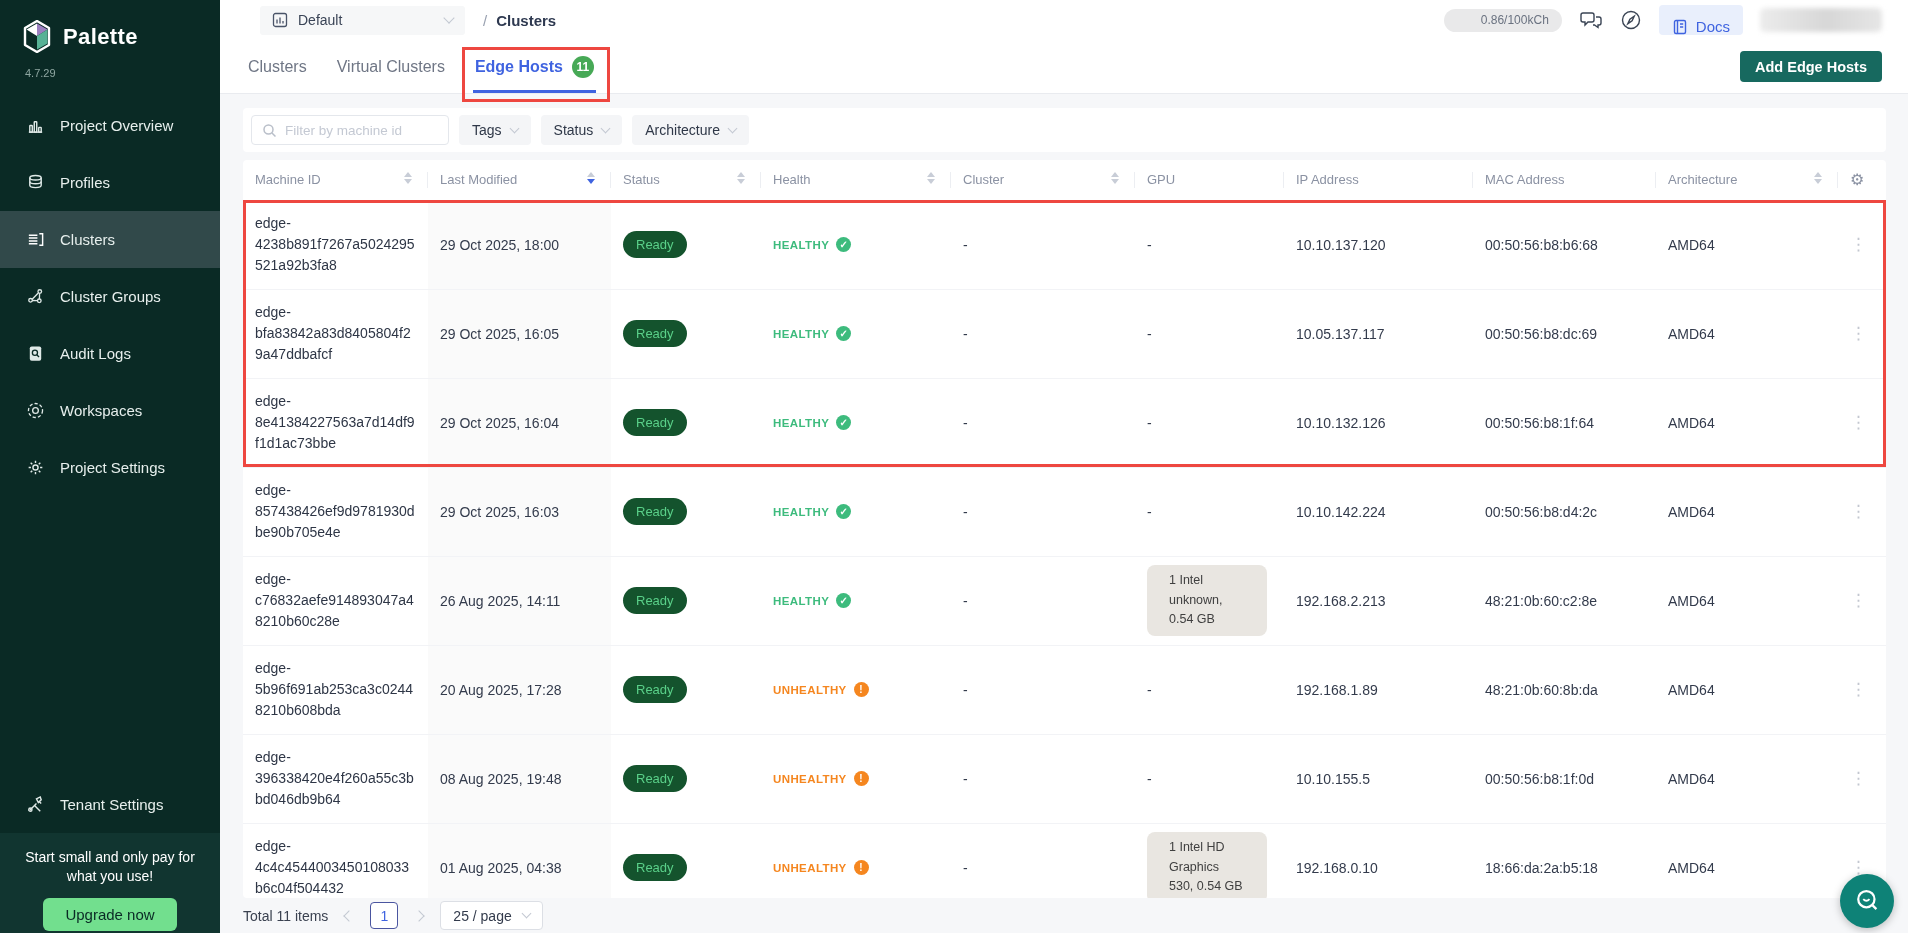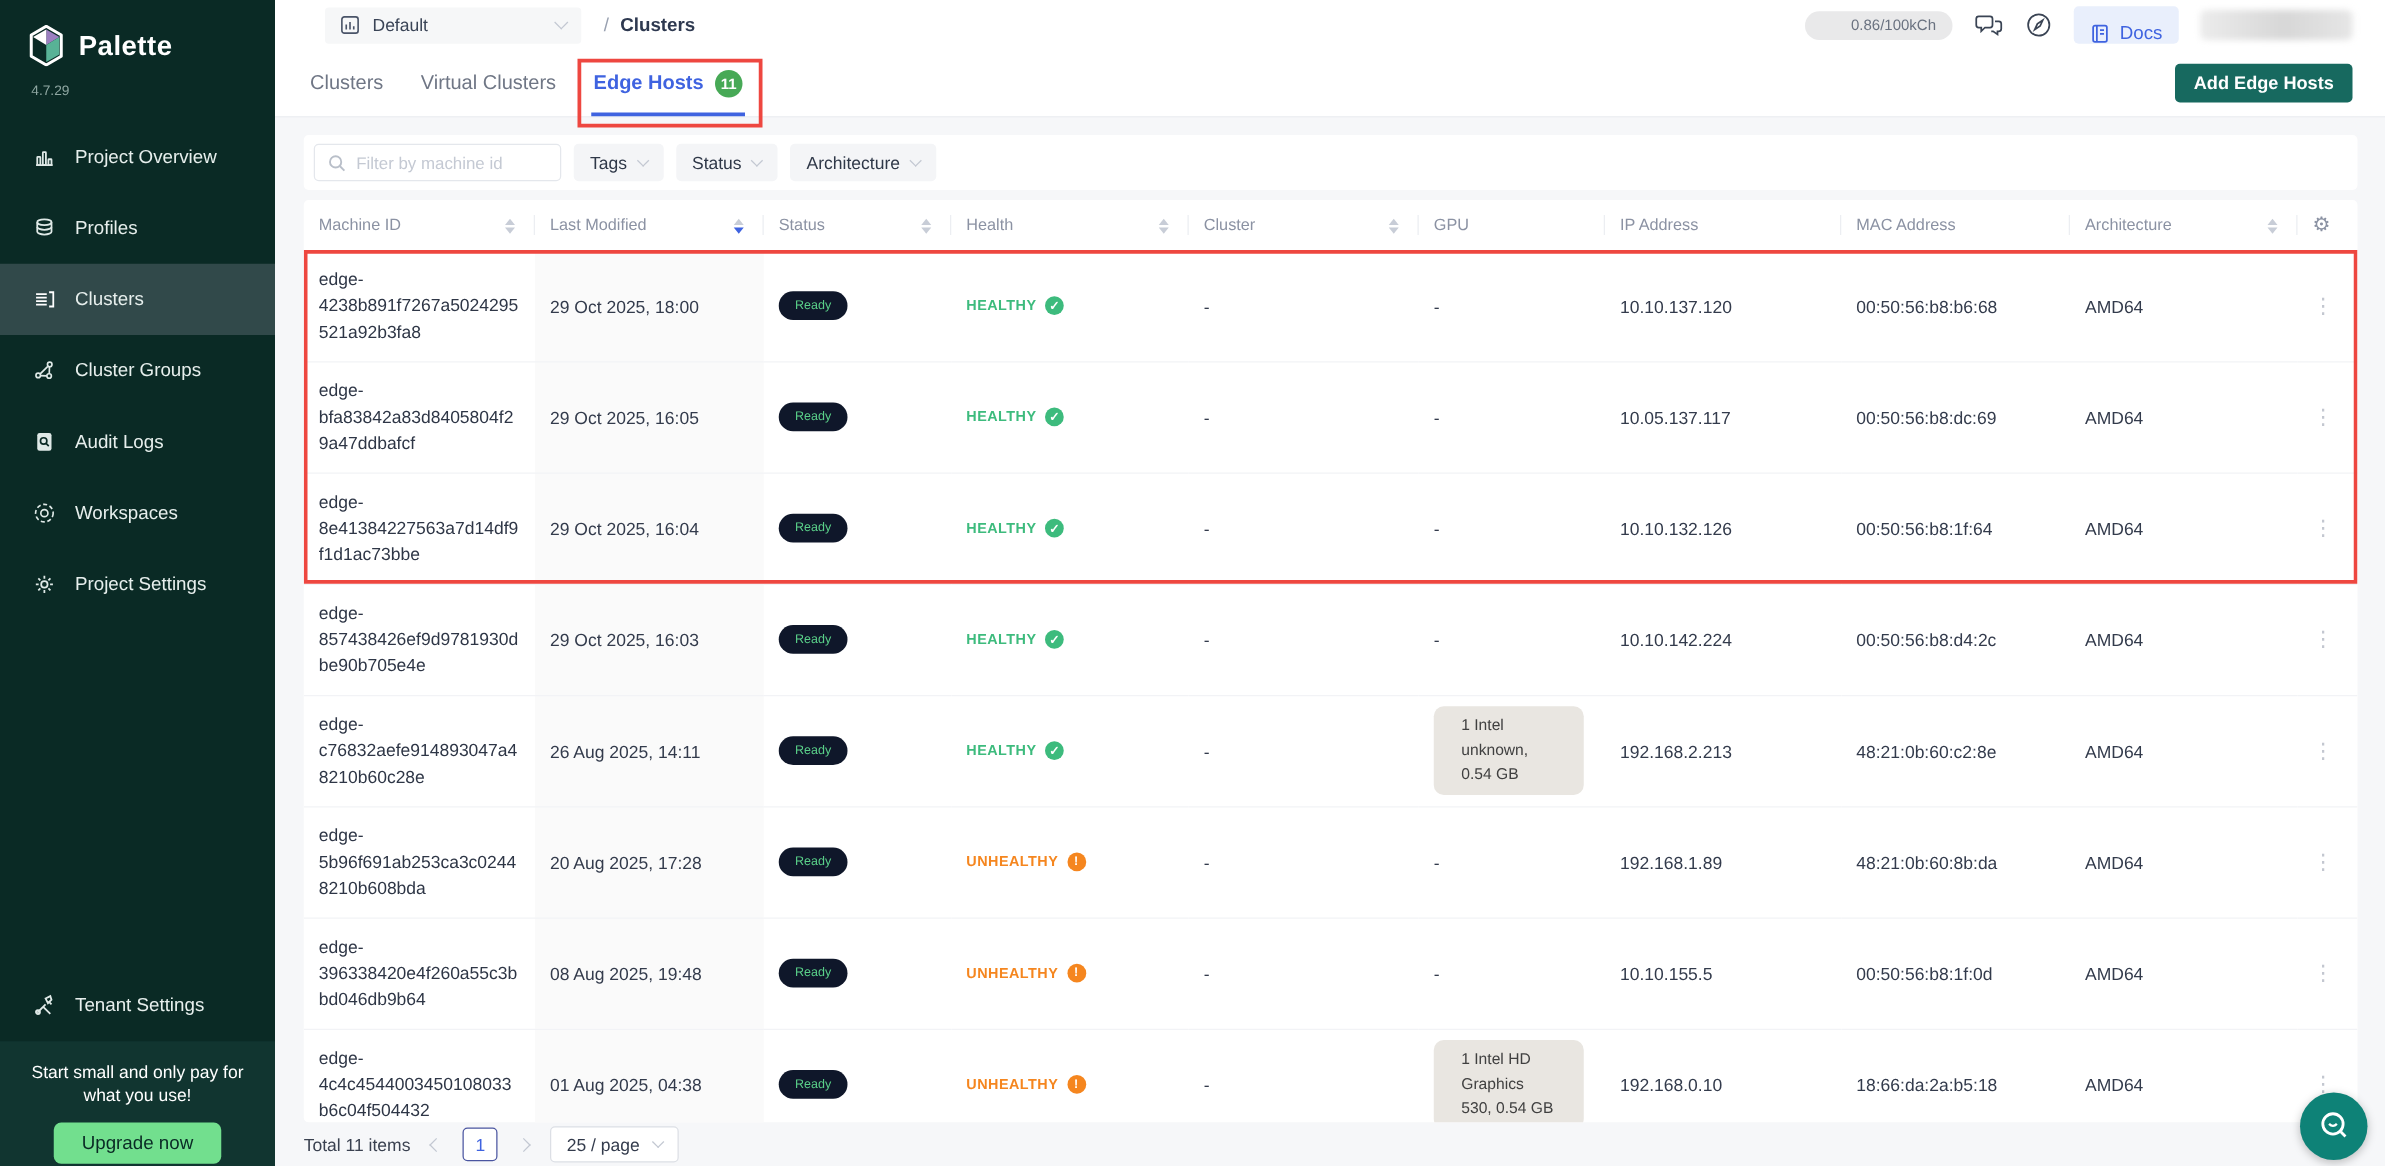--- a/index.html
+++ b/index.html
@@ -53,31 +53,31 @@
 .content{flex:1;padding:14px 22px 0 23px;overflow:hidden;position:relative}
 .filter-card{background:#fff;border-radius:4px;height:44px;display:flex;align-items:center;gap:10px;padding:0 8px;margin-bottom:8px}
 .search-box{display:flex;align-items:center;gap:8px;border:1px solid #e4e7ec;border-radius:4px;height:30px;width:198px;padding:0 10px;background:#fff}
 .search-box input{border:none;outline:none;font-size:13.5px;color:#333;width:100%;font-family:Liberation Sans, sans-serif}
 .search-box input::placeholder{color:#c4c9d3}
 .filter-dd{display:flex;align-items:center;gap:9px;background:#f4f5f7;border-radius:4px;height:30px;padding:0 13px;font-size:14px;color:#2f3848;cursor:pointer}
 
 .table-card{background:#fff;border-radius:4px;position:relative;height:738px;overflow:hidden}
 table{width:100%;border-collapse:collapse;table-layout:fixed}
 th{height:40px;font-weight:normal;font-size:13px;color:#8b92a3;text-align:left;padding:0 12px;border-bottom:1px solid #eff1f4;position:relative}
-th .hwrap{display:flex;align-items:flex-end;gap:8px}
+th .hwrap{display:flex;align-items:flex-start;gap:8px}
 th .hsep{position:absolute;right:0;top:12px;bottom:12px;width:1px;background:#eceef2}
 .carets{display:inline-flex;flex-direction:column;margin-left:auto;padding-right:4px;gap:2px}
 .c-up{width:0;height:0;border-left:4px solid transparent;border-right:4px solid transparent;border-bottom:5px solid #c8cdd7}
 .c-down{width:0;height:0;border-left:4px solid transparent;border-right:4px solid transparent;border-top:5px solid #c8cdd7}
 .c-down.on{border-top-color:#3f63e0}
 .gear-th{font-size:16px;color:#8b92a3;cursor:pointer}
 td{height:89px;padding:0 12px;font-size:14px;color:#333b4c;border-bottom:1px solid #f2f3f6;vertical-align:middle}
 td.sorted{background:#fafafa}
 .mid{word-break:break-word;overflow-wrap:anywhere;line-height:1.5;font-size:14px;color:#2e3646}
-.pill{display:inline-block;background:#0f172a;color:#5ad089;border-radius:15px;padding:6px 13px;font-size:10px}
+.pill{display:inline-block;background:#14532d;color:#5ad089;border-radius:15px;padding:6px 13px;font-size:13px}
 .health{display:flex;align-items:center;gap:7px;font-size:11.5px;font-weight:bold;letter-spacing:.4px}
 .health.good{color:#3dbb7d}
 .health.bad{color:#f5861f}
 .h-ic{width:15px;height:15px;border-radius:50%;color:#fff;font-size:10px;display:flex;align-items:center;justify-content:center;flex-shrink:0}
 .good .h-ic{background:#3dbb7d}
 .bad .h-ic{background:#f5861f}
 .gpu-badge{display:inline-block;background:#e9e6e1;border-radius:8px;padding:6px 22px;font-size:12.5px;color:#404040;line-height:1.55;max-width:120px}
 .kebab{color:#c3c7d0;font-size:17px;cursor:pointer;letter-spacing:0;line-height:1}
 .rows-annotation{position:absolute;left:0;right:0;top:40px;height:267px;border:3px solid #ee4740;pointer-events:none;z-index:4}
 

